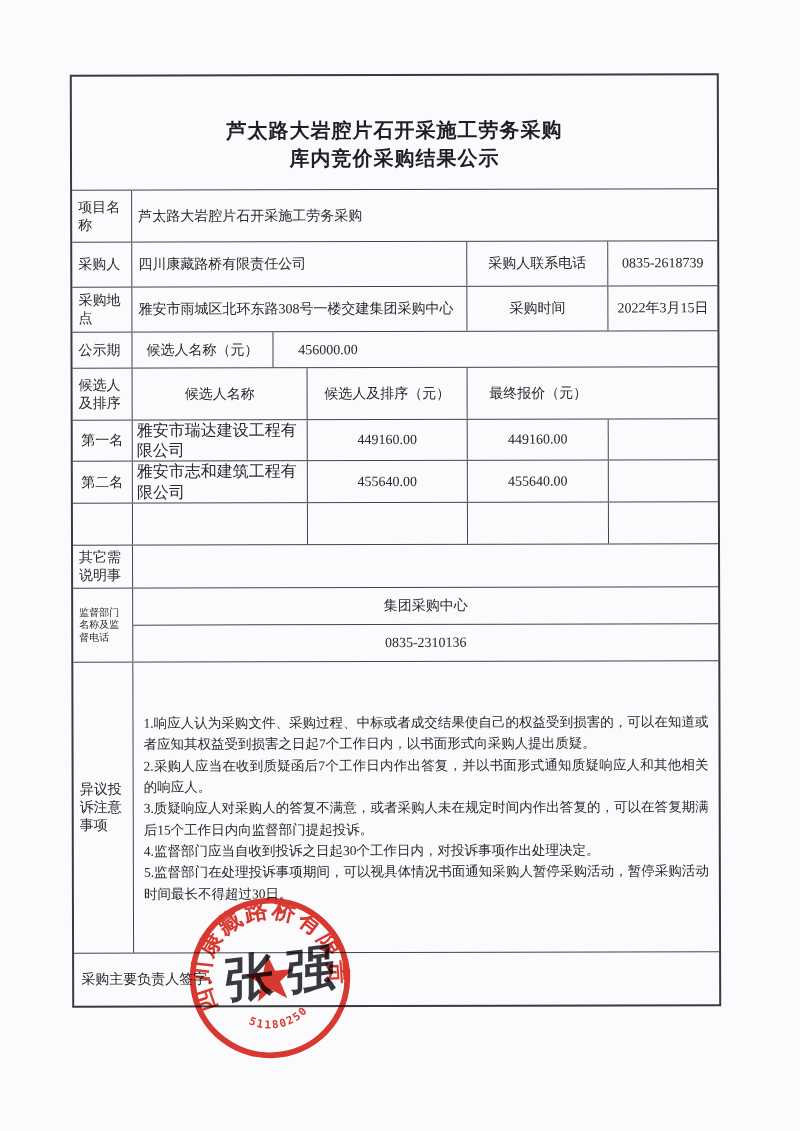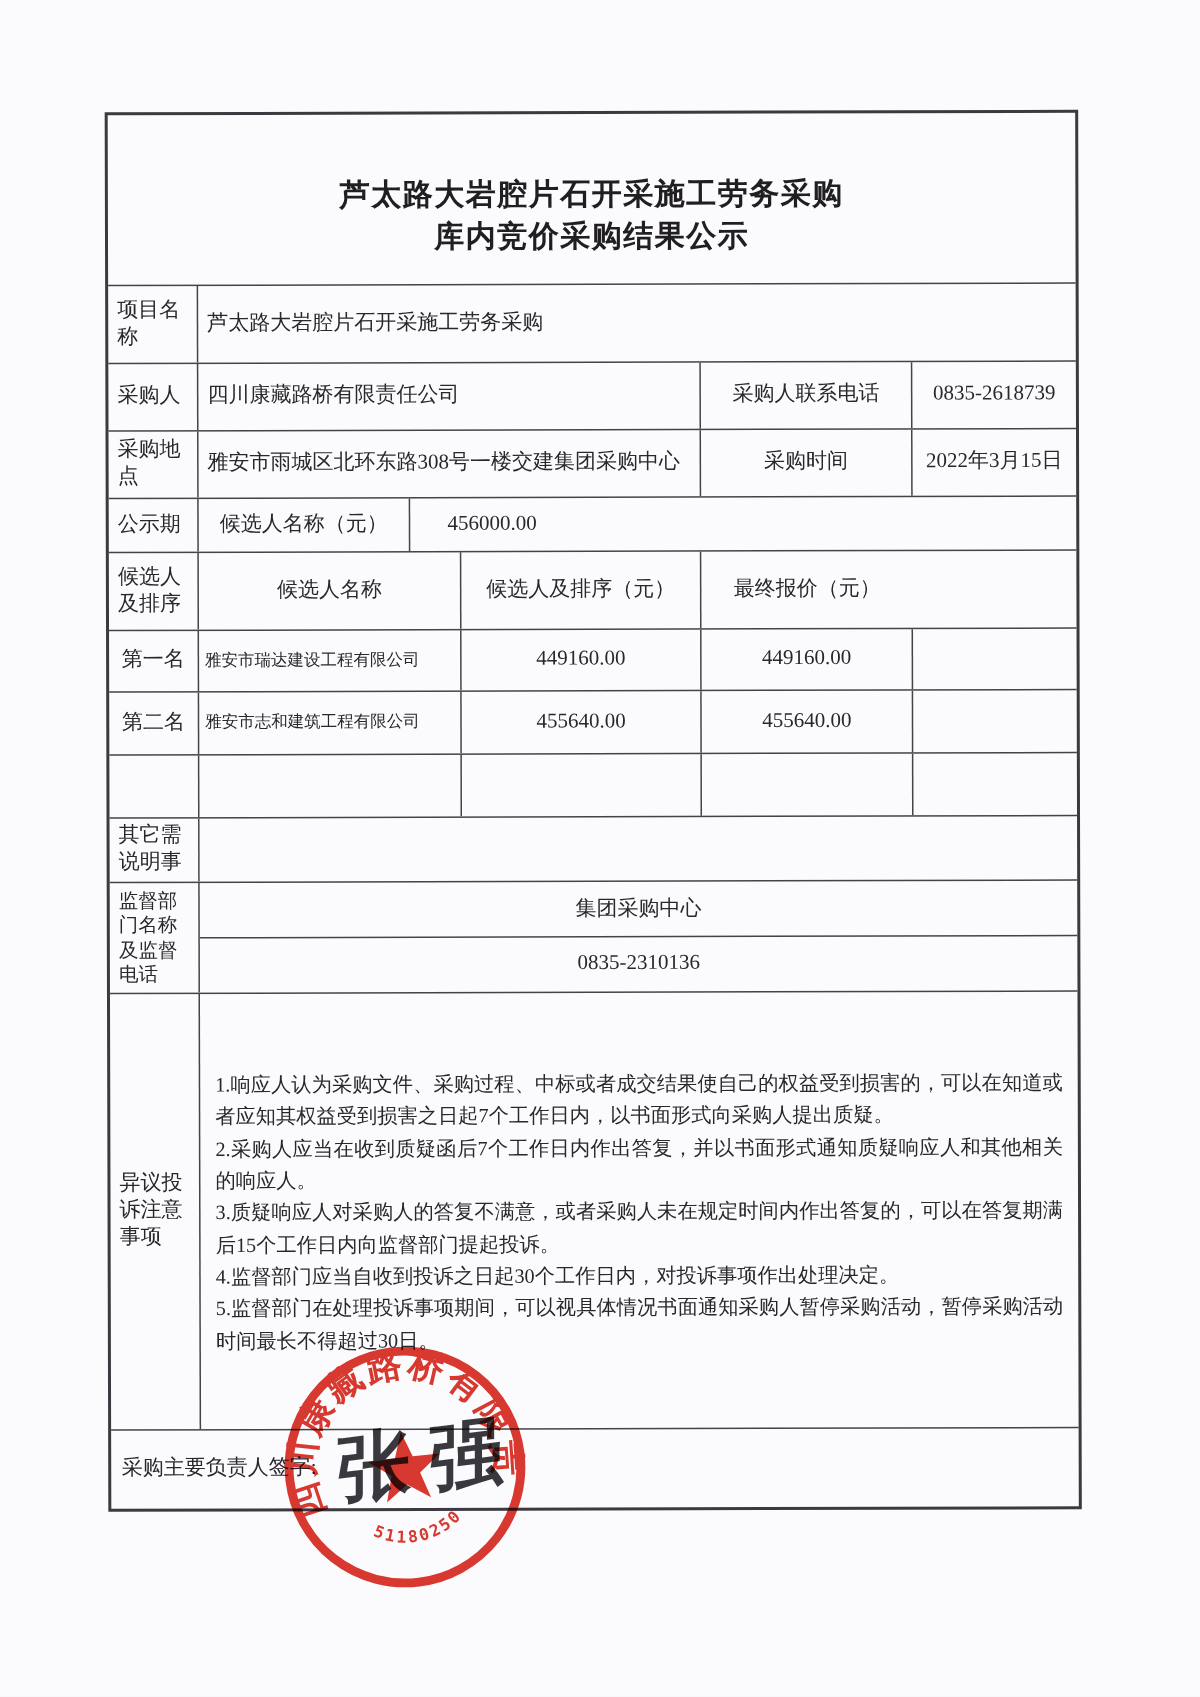--- a/index.html
+++ b/index.html
@@ -34,31 +34,31 @@
     padding:2px 6px;
     border-right:1.5px solid #45434a;
     overflow:hidden;
     font-size:14px; line-height:1.28;
   }
   .c:last-child { border-right:none; }
   .w1{flex:0 0 60px} .w2{flex:0 0 175px} .w3{flex:0 0 160px}
   .w4{flex:0 0 141px} .w5{flex:0 0 109px} .w23{flex:0 0 335px}
   .grow{flex:1 1 auto}
   .center{justify-content:center; text-align:left}
-  .name-cell{font-size:11px; padding:2px 4px;}
+  .name-cell{font-size:16px; padding:2px 4px;}
   .title-row { flex-direction:column; align-items:center; justify-content:flex-end; padding-bottom:17px; }
   .title-line {
     font-family:"Liberation Sans","DejaVu Sans",sans-serif;
     font-size:20px; font-weight:bold; line-height:28px;
     letter-spacing:1px; color:#201e23;
   }
   .supv-right { flex:1 1 auto; display:flex; flex-direction:column; }
   .supv-cell { flex:1 1 50%; display:flex; align-items:center; justify-content:center; font-size:14px; }
   .supv-cell:first-child { border-bottom:1.5px solid #45434a; }
-  .supv-label { font-size:13px; line-height:1.24; }
+  .supv-label { font-size:10px; line-height:1.24; }
   .objection-cell { flex-direction:column; justify-content:center; align-items:flex-start; padding:12px 10px 10px 10px; }
   .objection-cell p { font-size:13.5px; line-height:1.58; text-align:justify; }
   .sign-row .c { padding-left:7px; }
   
   .stamp {
     position:absolute; left:186px; top:894px; width:168px; height:168px;
     mix-blend-mode:multiply; opacity:0.92;
     transform:rotate(-7deg);
     pointer-events:none;
   }

